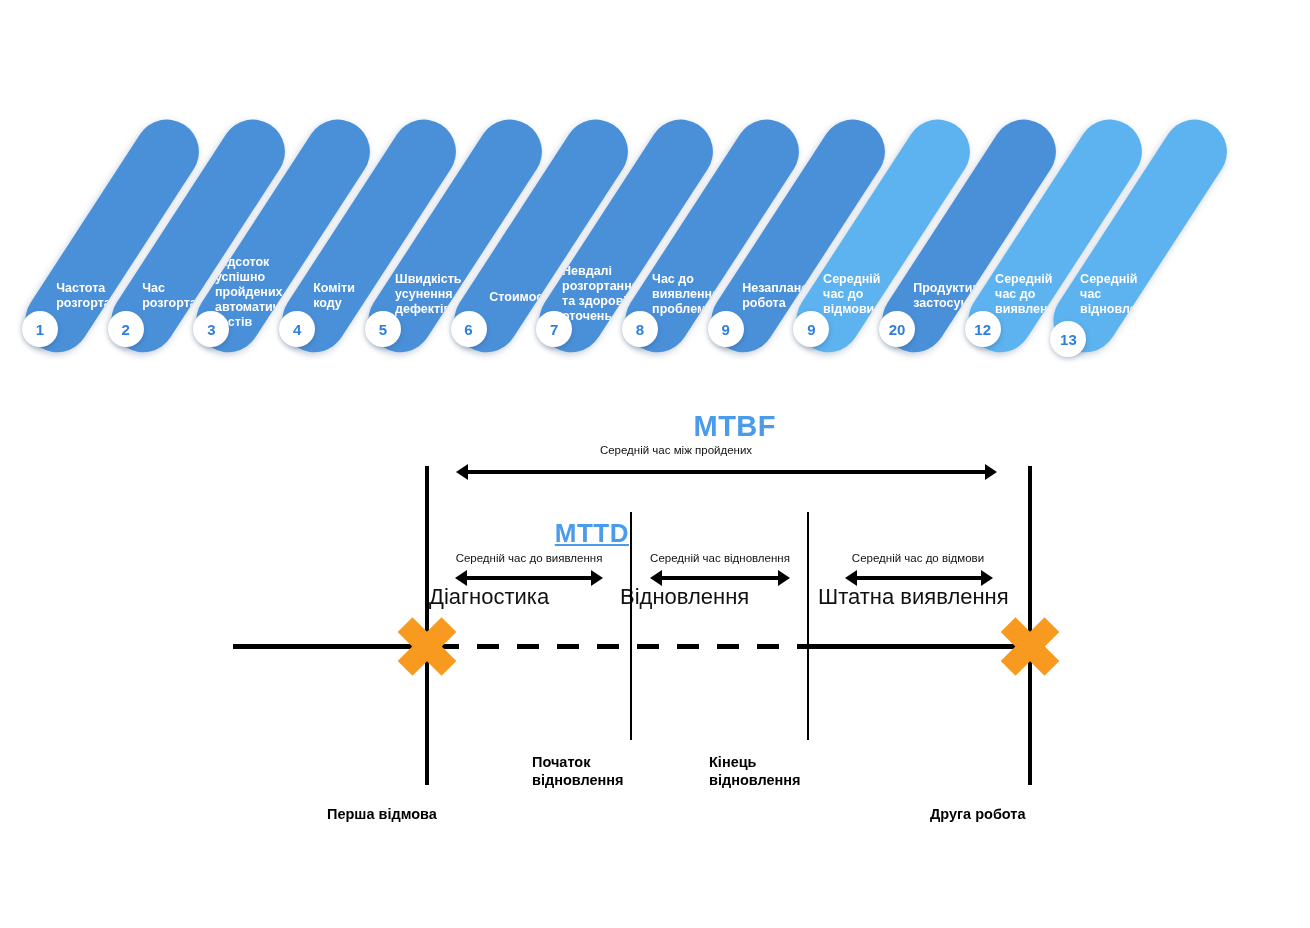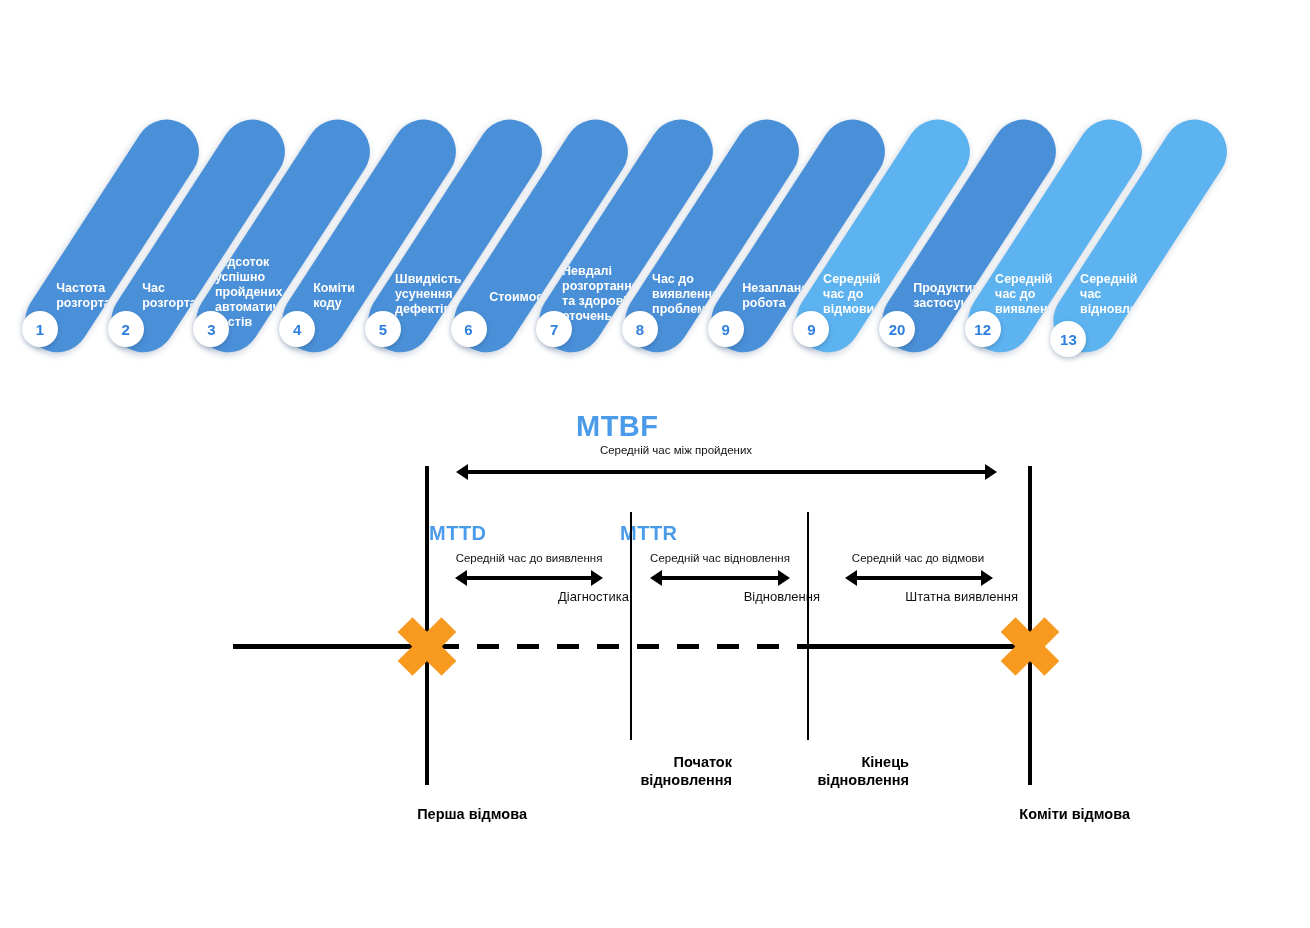--- a/index.html
+++ b/index.html
@@ -75,36 +75,36 @@
     position:absolute;left:8px;right:8px;top:7px;height:3.5px;background:#000;
   }
   .arrow-head{
     position:absolute;top:1px;width:0;height:0;
     border-top:8px solid transparent;border-bottom:8px solid transparent;
   }
   .arrow-head.left{left:0;border-right:12px solid #000;}
   .arrow-head.right{right:0;border-left:12px solid #000;}
 
   .acr{
-    position:absolute;text-align:left;
+    position:absolute;text-align:right;
     color:#4a9bea;font-weight:bold;
     font-size:29px;line-height:32px;
     letter-spacing:0.5px;
   }
-  .acr.small{font-size:20px;line-height:29px;}
+  .acr.small{font-size:26px;line-height:29px;text-decoration:underline;}
   .sub{
     position:absolute;text-align:center;
     color:#111;font-size:11.5px;line-height:14px;
   }
   .phase{
-    position:absolute;text-align:right;
-    color:#111;font-size:13px;line-height:20px;
+    position:absolute;text-align:left;
+    color:#111;font-size:22px;line-height:20px;
   }
   .evt{
-    position:absolute;text-align:right;
+    position:absolute;text-align:left;
     color:#000;font-weight:bold;
     font-size:14.5px;line-height:18px;
   }
 </style>
 </head>
 <body>
 
 <div id="ribbons">
     <div class="ribbon" style="left: 8px; top: 82px; height: 265px; background: rgb(74, 144, 217);">
       <div style="position: absolute; left: 32px; bottom: 46px; width: 0px; height: 0px;">
@@ -225,21 +225,20 @@
 
   <div class="acr small" style="left:429px;top:144px;width:200px;">MTTD</div>
   <div class="sub" style="left:429px;top:176px;width:200px;">Середній час до виявлення</div>
   <div class="arrow-row" style="left:455px;top:194px;width:148px;">
     <div class="arrow-head left"></div>
     <div class="arrow-line"></div>
     <div class="arrow-head right"></div>
   </div>
   <div class="phase" style="left:429px;top:212px;width:200px;">Діагностика</div>
 
-  <div class="acr small" style="left:620px;top:144px;width:200px;">MTTR</div>
   <div class="sub" style="left:620px;top:176px;width:200px;">Середній час відновлення</div>
   <div class="arrow-row" style="left:650px;top:194px;width:140px;">
     <div class="arrow-head left"></div>
     <div class="arrow-line"></div>
     <div class="arrow-head right"></div>
   </div>
   <div class="phase" style="left:620px;top:212px;width:200px;">Відновлення</div>
 
   <div class="sub" style="left:818px;top:176px;width:200px;">Середній час до відмови</div>
   <div class="arrow-row" style="left:845px;top:194px;width:148px;">
@@ -262,21 +261,21 @@
   <div class="xmark" style="left:396px;top:240px;">
     <div class="xbar a"></div>
       <div class="xbar b"></div>
   </div>
   <div class="xmark" style="left:999px;top:240px;">
     <div class="xbar a"></div>
       <div class="xbar b"></div>
   </div>
 
   <div class="evt" style="left:327px;top:430px;width:200px;">Перша відмова</div>
-  <div class="evt" style="left:930px;top:430px;width:200px;">Коміти відмова</div>
+  <div class="evt" style="left:930px;top:430px;width:200px;">Друга робота</div>
 
   <div class="evt" style="left:532px;top:378px;width:200px;">
     <div>Початок</div>
     <div>відновлення</div>
   </div>
   <div class="evt" style="left:709px;top:378px;width:200px;">
     <div>Кінець</div>
     <div>відновлення</div>
   </div>
 </div>

